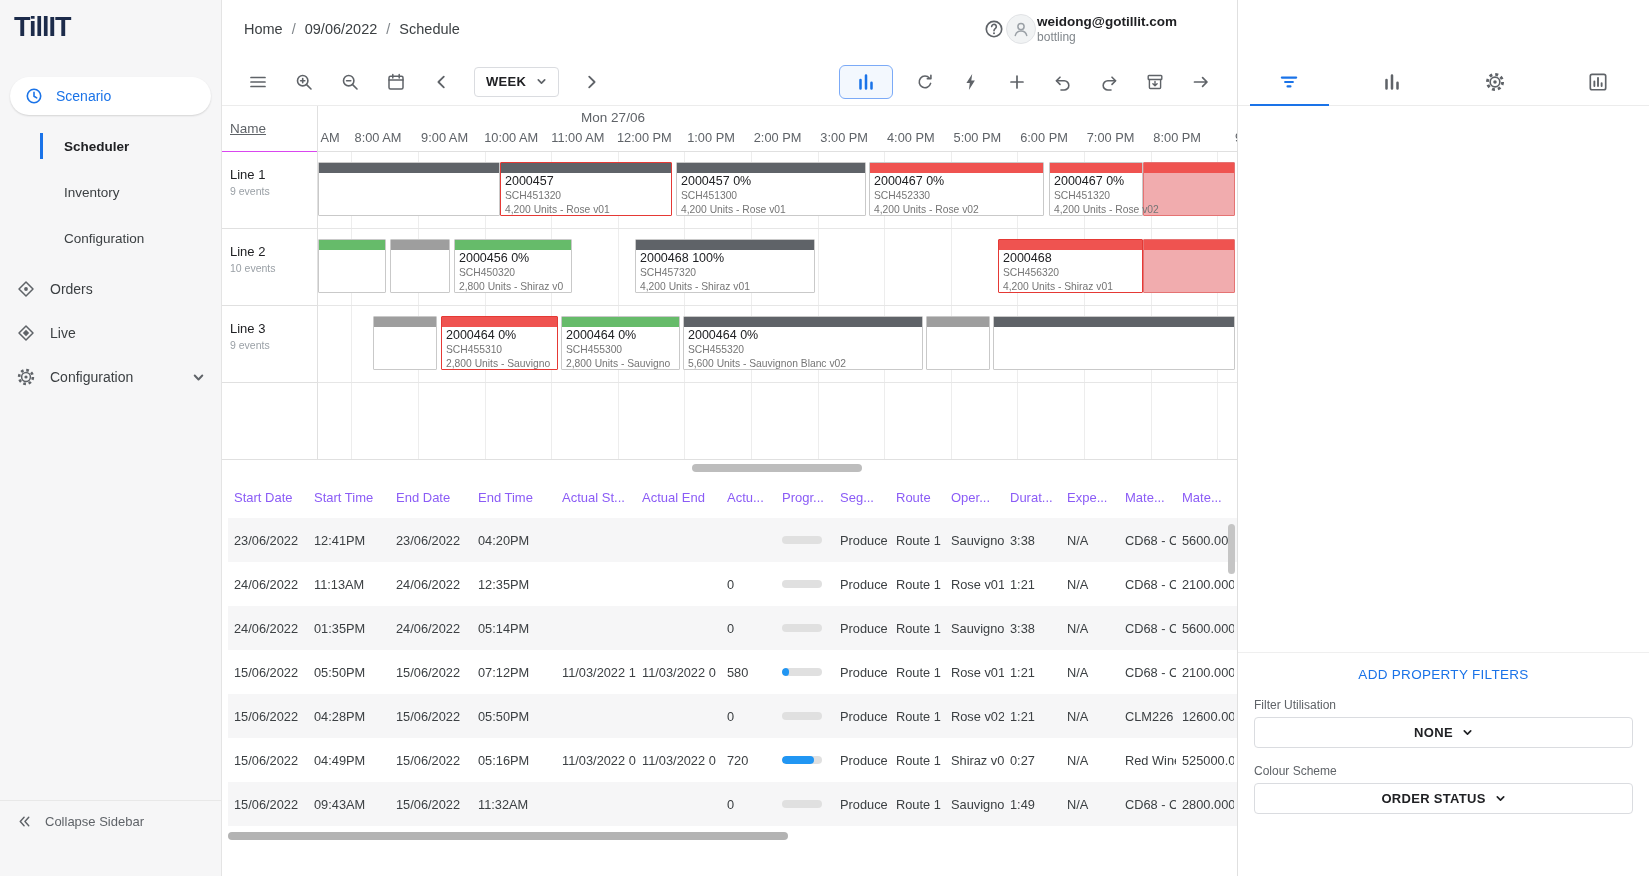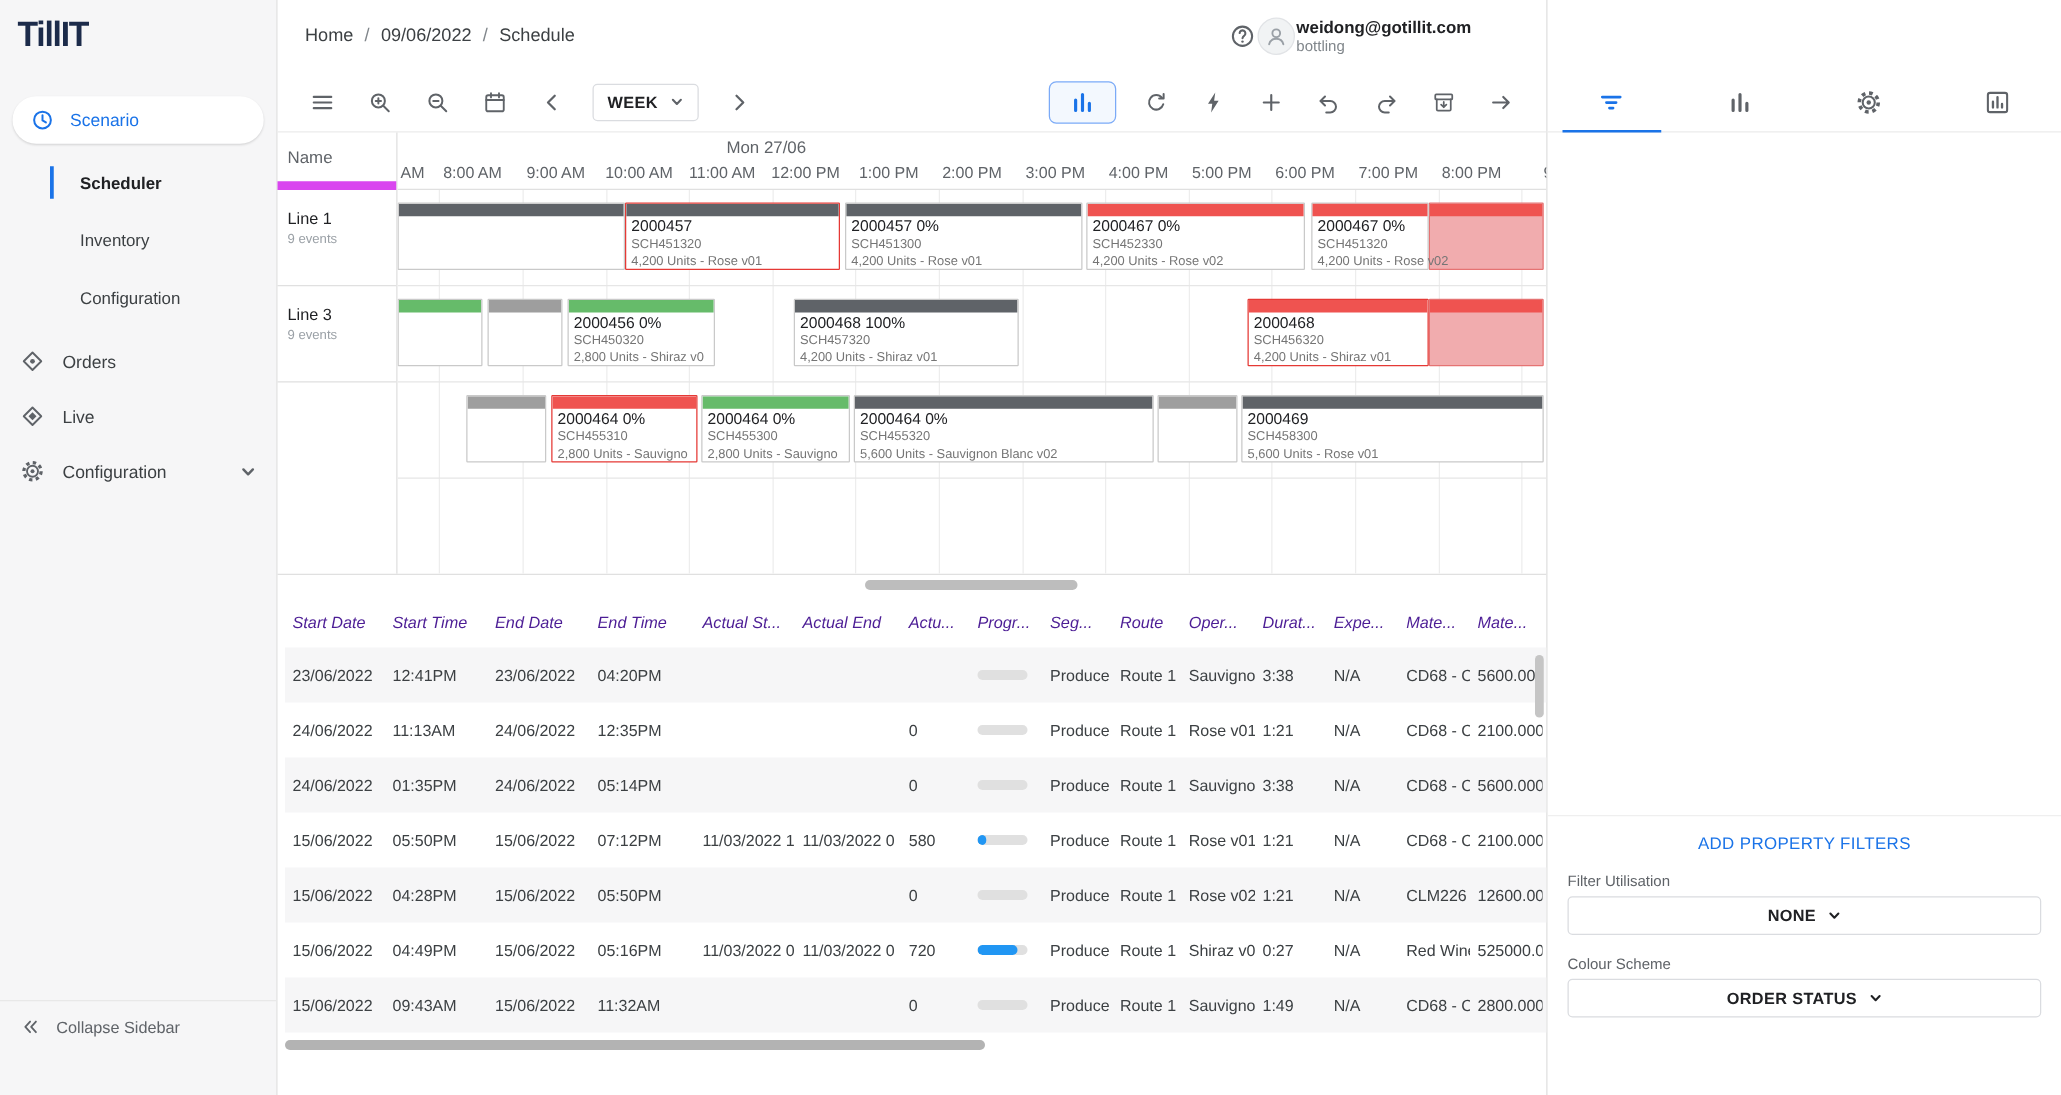--- a/index.html
+++ b/index.html
@@ -36,21 +36,21 @@
 
   .toolbar { height:48px; display:flex; align-items:center; padding:0 22px; gap:18px; border-bottom:1px solid #ececec; }
   .tbtn { width:28px; height:28px; display:flex; align-items:center; justify-content:center; color:#5f6368; cursor:pointer; border-radius:4px; }
   .week-btn { height:30px; border:1px solid #dadce0; border-radius:4px; display:flex; align-items:center; gap:10px; padding:0 11px; font-size:13px; font-weight:600; color:#202124; letter-spacing:.3px; cursor:pointer; }
   .right-group { margin-left:auto; display:flex; align-items:center; gap:18px; }
   .toggle-on { width:54px; height:34px; border:1px solid #7baaf7; background:rgba(26,115,232,.05); border-radius:6px; display:flex; align-items:center; justify-content:center; color:var(--accent); cursor:pointer; }
 
   
   .gantt { display:flex; height:354px; border-bottom:1px solid #e0e0e0; }
   .gantt-names { width:96px; border-right:1px solid #e0e0e0; flex-shrink:0; }
-  .names-header { height:46px; display:flex; align-items:center; padding-left:8px; font-size:13.5px; color:#5f6368; border-bottom:7px solid #d946ef; }
+  .names-header { height:46px; display:flex; align-items:center; padding-left:8px; font-size:13.5px; color:#5f6368; border-bottom:1px solid #d946ef;text-decoration:underline; }
   .name-cell { height:77px; border-bottom:1px solid #e0e0e0; padding:15px 4px 0 8px; cursor:pointer; }
   .nc-title { font-size:13px; font-weight:500; color:#202124; }
   .nc-sub { font-size:10.5px; color:#9aa0a6; margin-top:3px; }
   .gantt-grid { flex:1; position:relative; overflow:hidden; }
   .grid-header { height:46px; border-bottom:1px solid #e0e0e0; position:relative; }
   .day-label { position:absolute; top:4px; left:295px; transform:translateX(-50%); font-size:13.5px; color:#5f6368; white-space:nowrap; }
   .time-label { position:absolute; top:24px; transform:translateX(-50%); font-size:12.8px; color:#5f6368; white-space:nowrap; }
   .gantt-body { position:absolute; top:46px; left:0; right:0; bottom:0; }
   .gridline { position:absolute; top:0; bottom:0; width:1px; background:#ededed; }
   .rowline { position:absolute; left:0; right:0; height:1px; background:#e6e6e6; }
@@ -60,21 +60,21 @@
   .txt { padding:1px 4px 12px; overflow:hidden; }
   .txt .t { font-size:12.5px; color:#202124; line-height:1.2; white-space:nowrap; }
   .txt .s, .txt .u { font-size:10.3px; color:#757575; line-height:1.32; white-space:nowrap; }
   .gantt-scroll { height:16px; position:relative; }
   .hthumb { position:absolute; top:4px; height:8px; border-radius:4px; background:#bdbdbd; cursor:grab; }
 
   
   .dtable { flex:1; min-height:0; position:relative; padding-left:6px; }
   .thead { display:flex; height:42px; align-items:center; }
   .cell { flex-shrink:0; padding-left:6px; font-size:12.8px; color:#3c4043; white-space:nowrap; overflow:hidden; }
-  .cell.th { font-size:13px; color:#4c1d95; cursor:pointer;font-style:italic; }
+  .cell.th { font-size:13px; color:#8b5cf6; cursor:pointer; }
   .tbody { position:relative; }
   .trow { display:flex; height:44px; align-items:center; cursor:pointer; }
   .trow:nth-child(even) { background:#f6f6f7; }
   .pbar { width:40px; height:8px; border-radius:4px; background:#e0e0e0; overflow:hidden; }
   .pfill { height:100%; border-radius:4px; }
   .vthumb { position:absolute; right:2px; top:6px; width:7px; height:50px; border-radius:4px; background:#c5c5c5; cursor:grab; }
   .table-hscroll { height:10px; margin-top:2px; position:relative; }
 
   
   .rightpanel { width:412px; border-left:1px solid #e0e0e0; display:flex; flex-direction:column; }
@@ -359,20 +359,24 @@
       </div>
     </div>
 
     <div class="gantt">
       <div class="gantt-names">
         <div class="names-header">Name</div>
         <div id="name-rows">
             <div class="name-cell">
               <div class="nc-title">Line 1</div>
               <div class="nc-sub">9 events</div>
+            </div>
+            <div class="name-cell">
+              <div class="nc-title">Line 2</div>
+              <div class="nc-sub">10 events</div>
             </div>
             <div class="name-cell">
               <div class="nc-title">Line 3</div>
               <div class="nc-sub">9 events</div>
             </div>
           </div>
       </div>
       <div class="gantt-grid">
         <div class="grid-header">
           <div class="day-label">Mon 27/06</div>
@@ -508,25 +512,20 @@
                 <div class="t">2000464 0%</div>
                 <div class="s">SCH455320</div>
                 <div class="u">5,600 Units - Sauvignon Blanc v02</div>
               </div>
             </div>
             <div class="bar" style="left: 608px; width: 64px; top: 164px;">
               <div class="strip" style="background: rgb(158, 158, 158);"></div>
             </div>
             <div class="bar" style="left: 675px; width: 242px; top: 164px;">
               <div class="strip" style="background: rgb(95, 99, 104);"></div>
-              <div class="txt">
-                <div class="t">2000469</div>
-                <div class="s">SCH458300</div>
-                <div class="u">5,600 Units - Rose v01</div>
-              </div>
             </div>
           </div>
       </div>
     </div>
     <div class="gantt-scroll">
       <div class="hthumb" style="left:470px;width:170px"></div>
     </div>
 
     <div class="dtable">
       <div class="thead" id="table-header-row">

